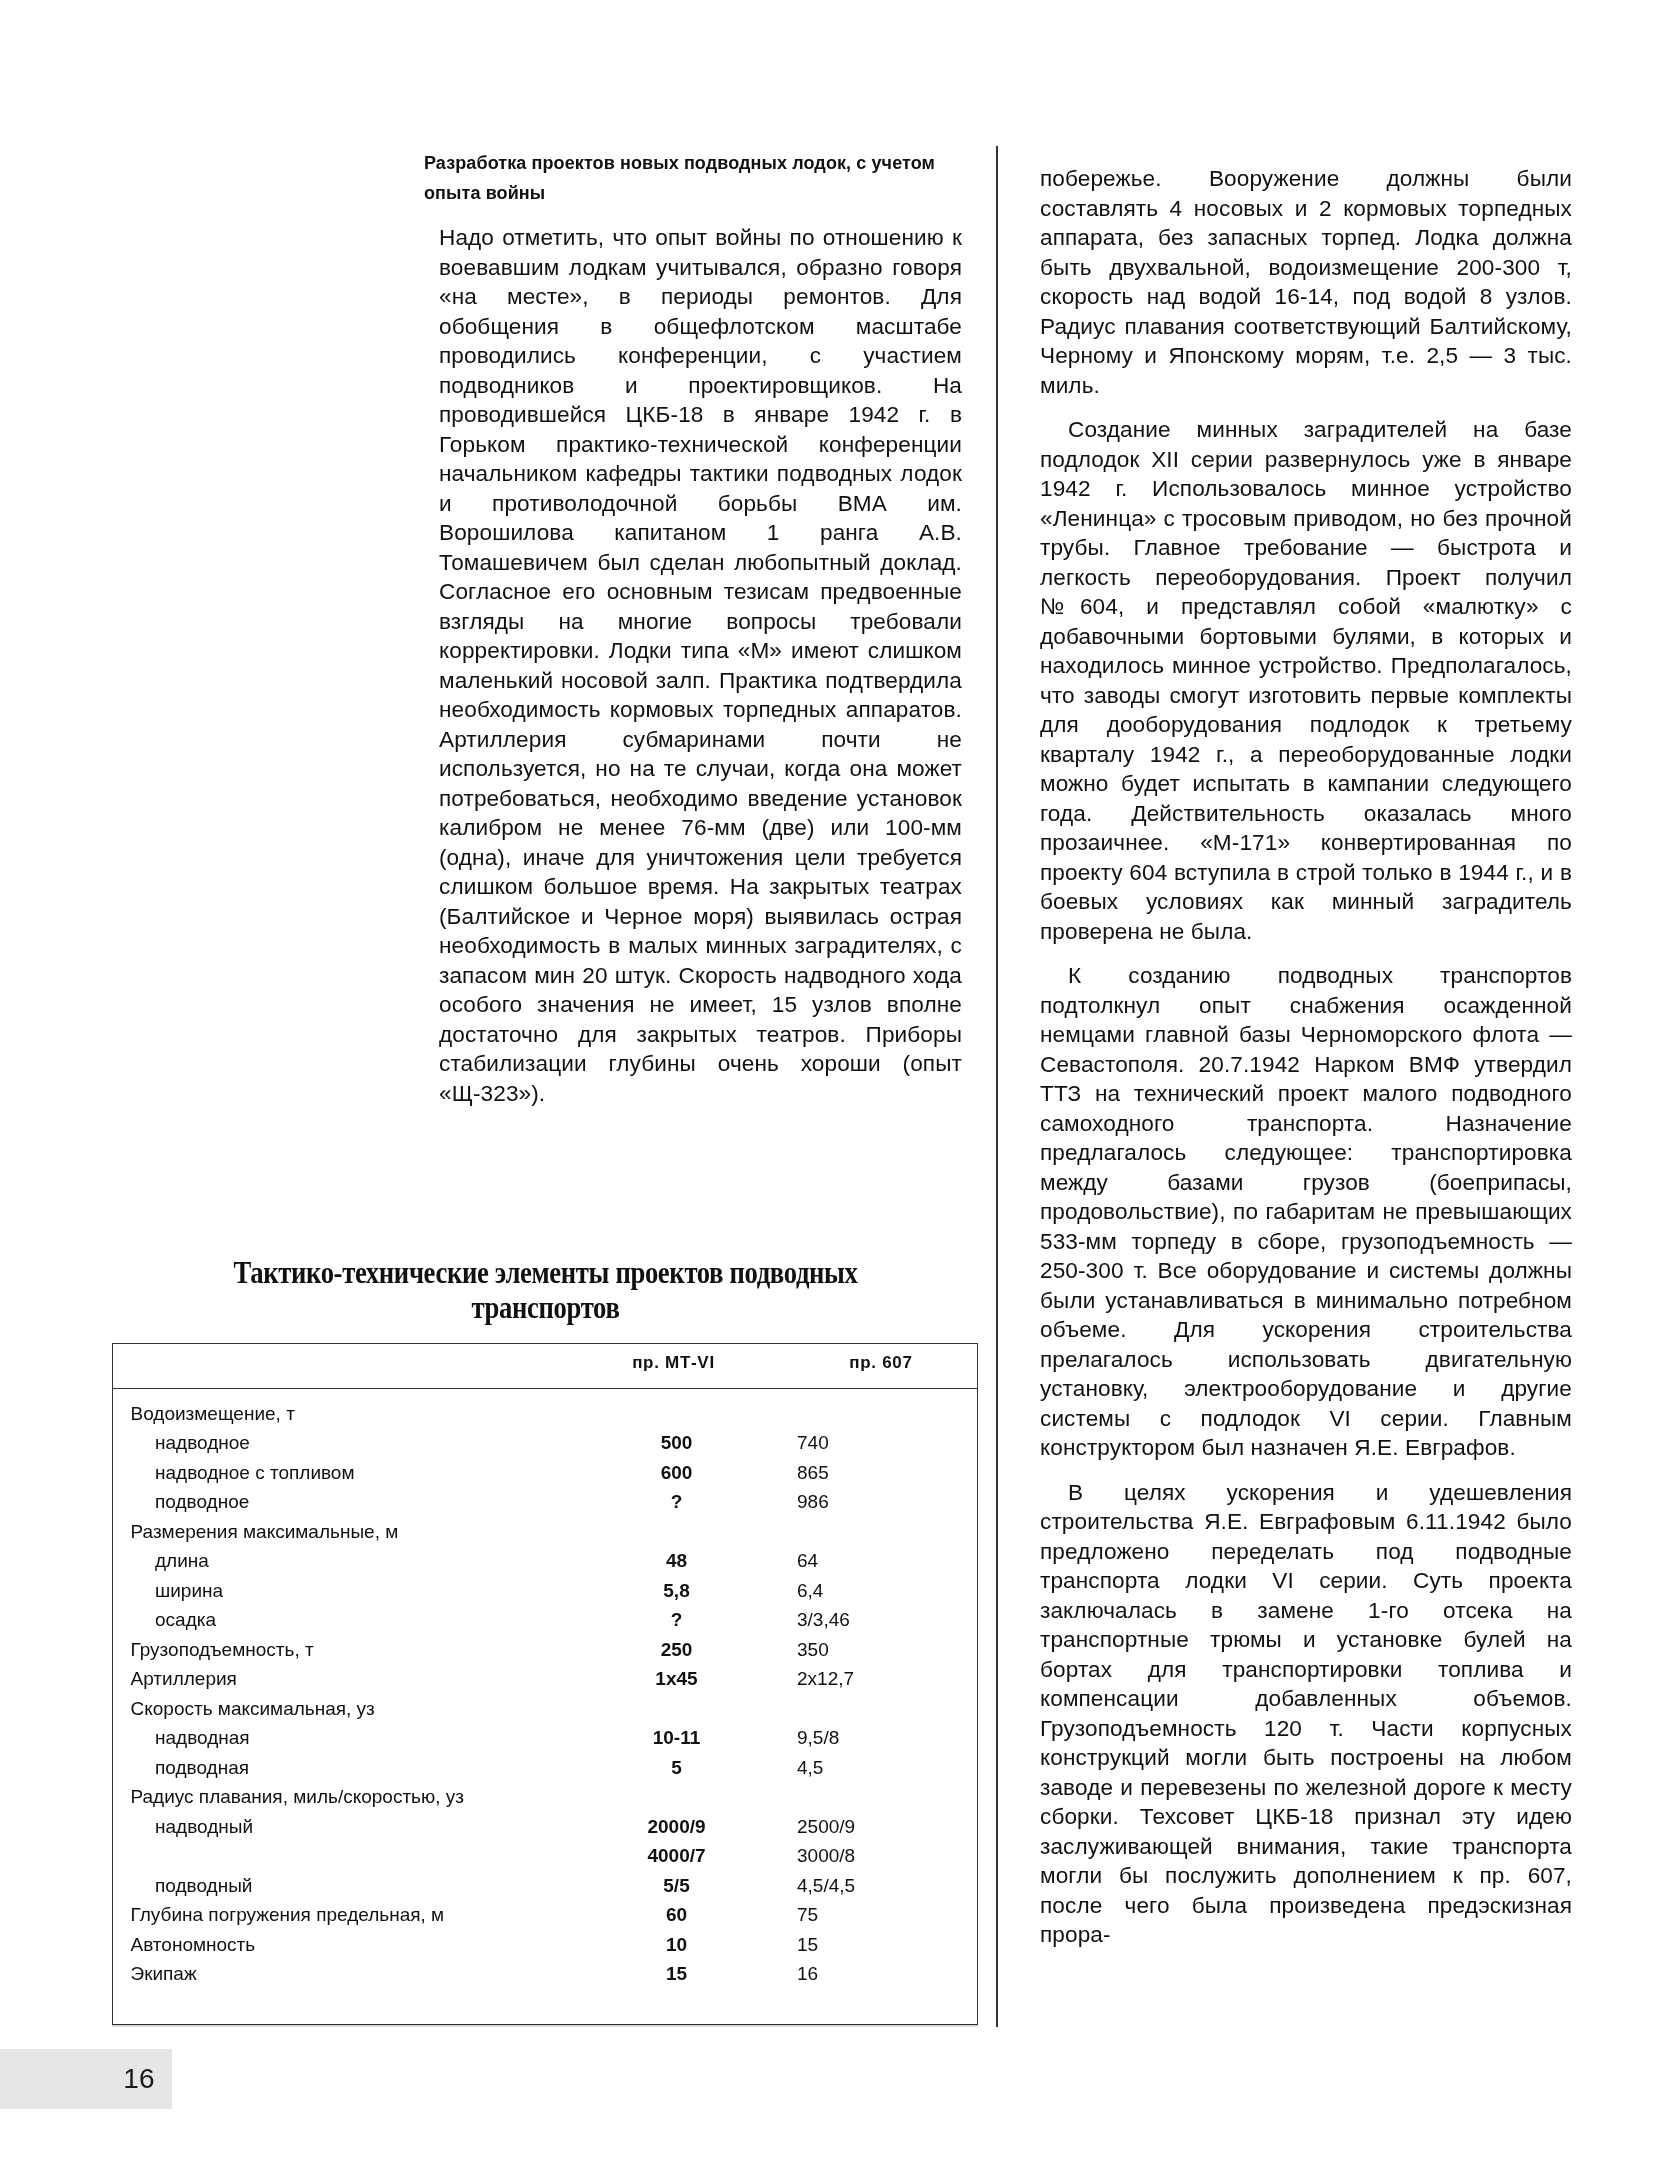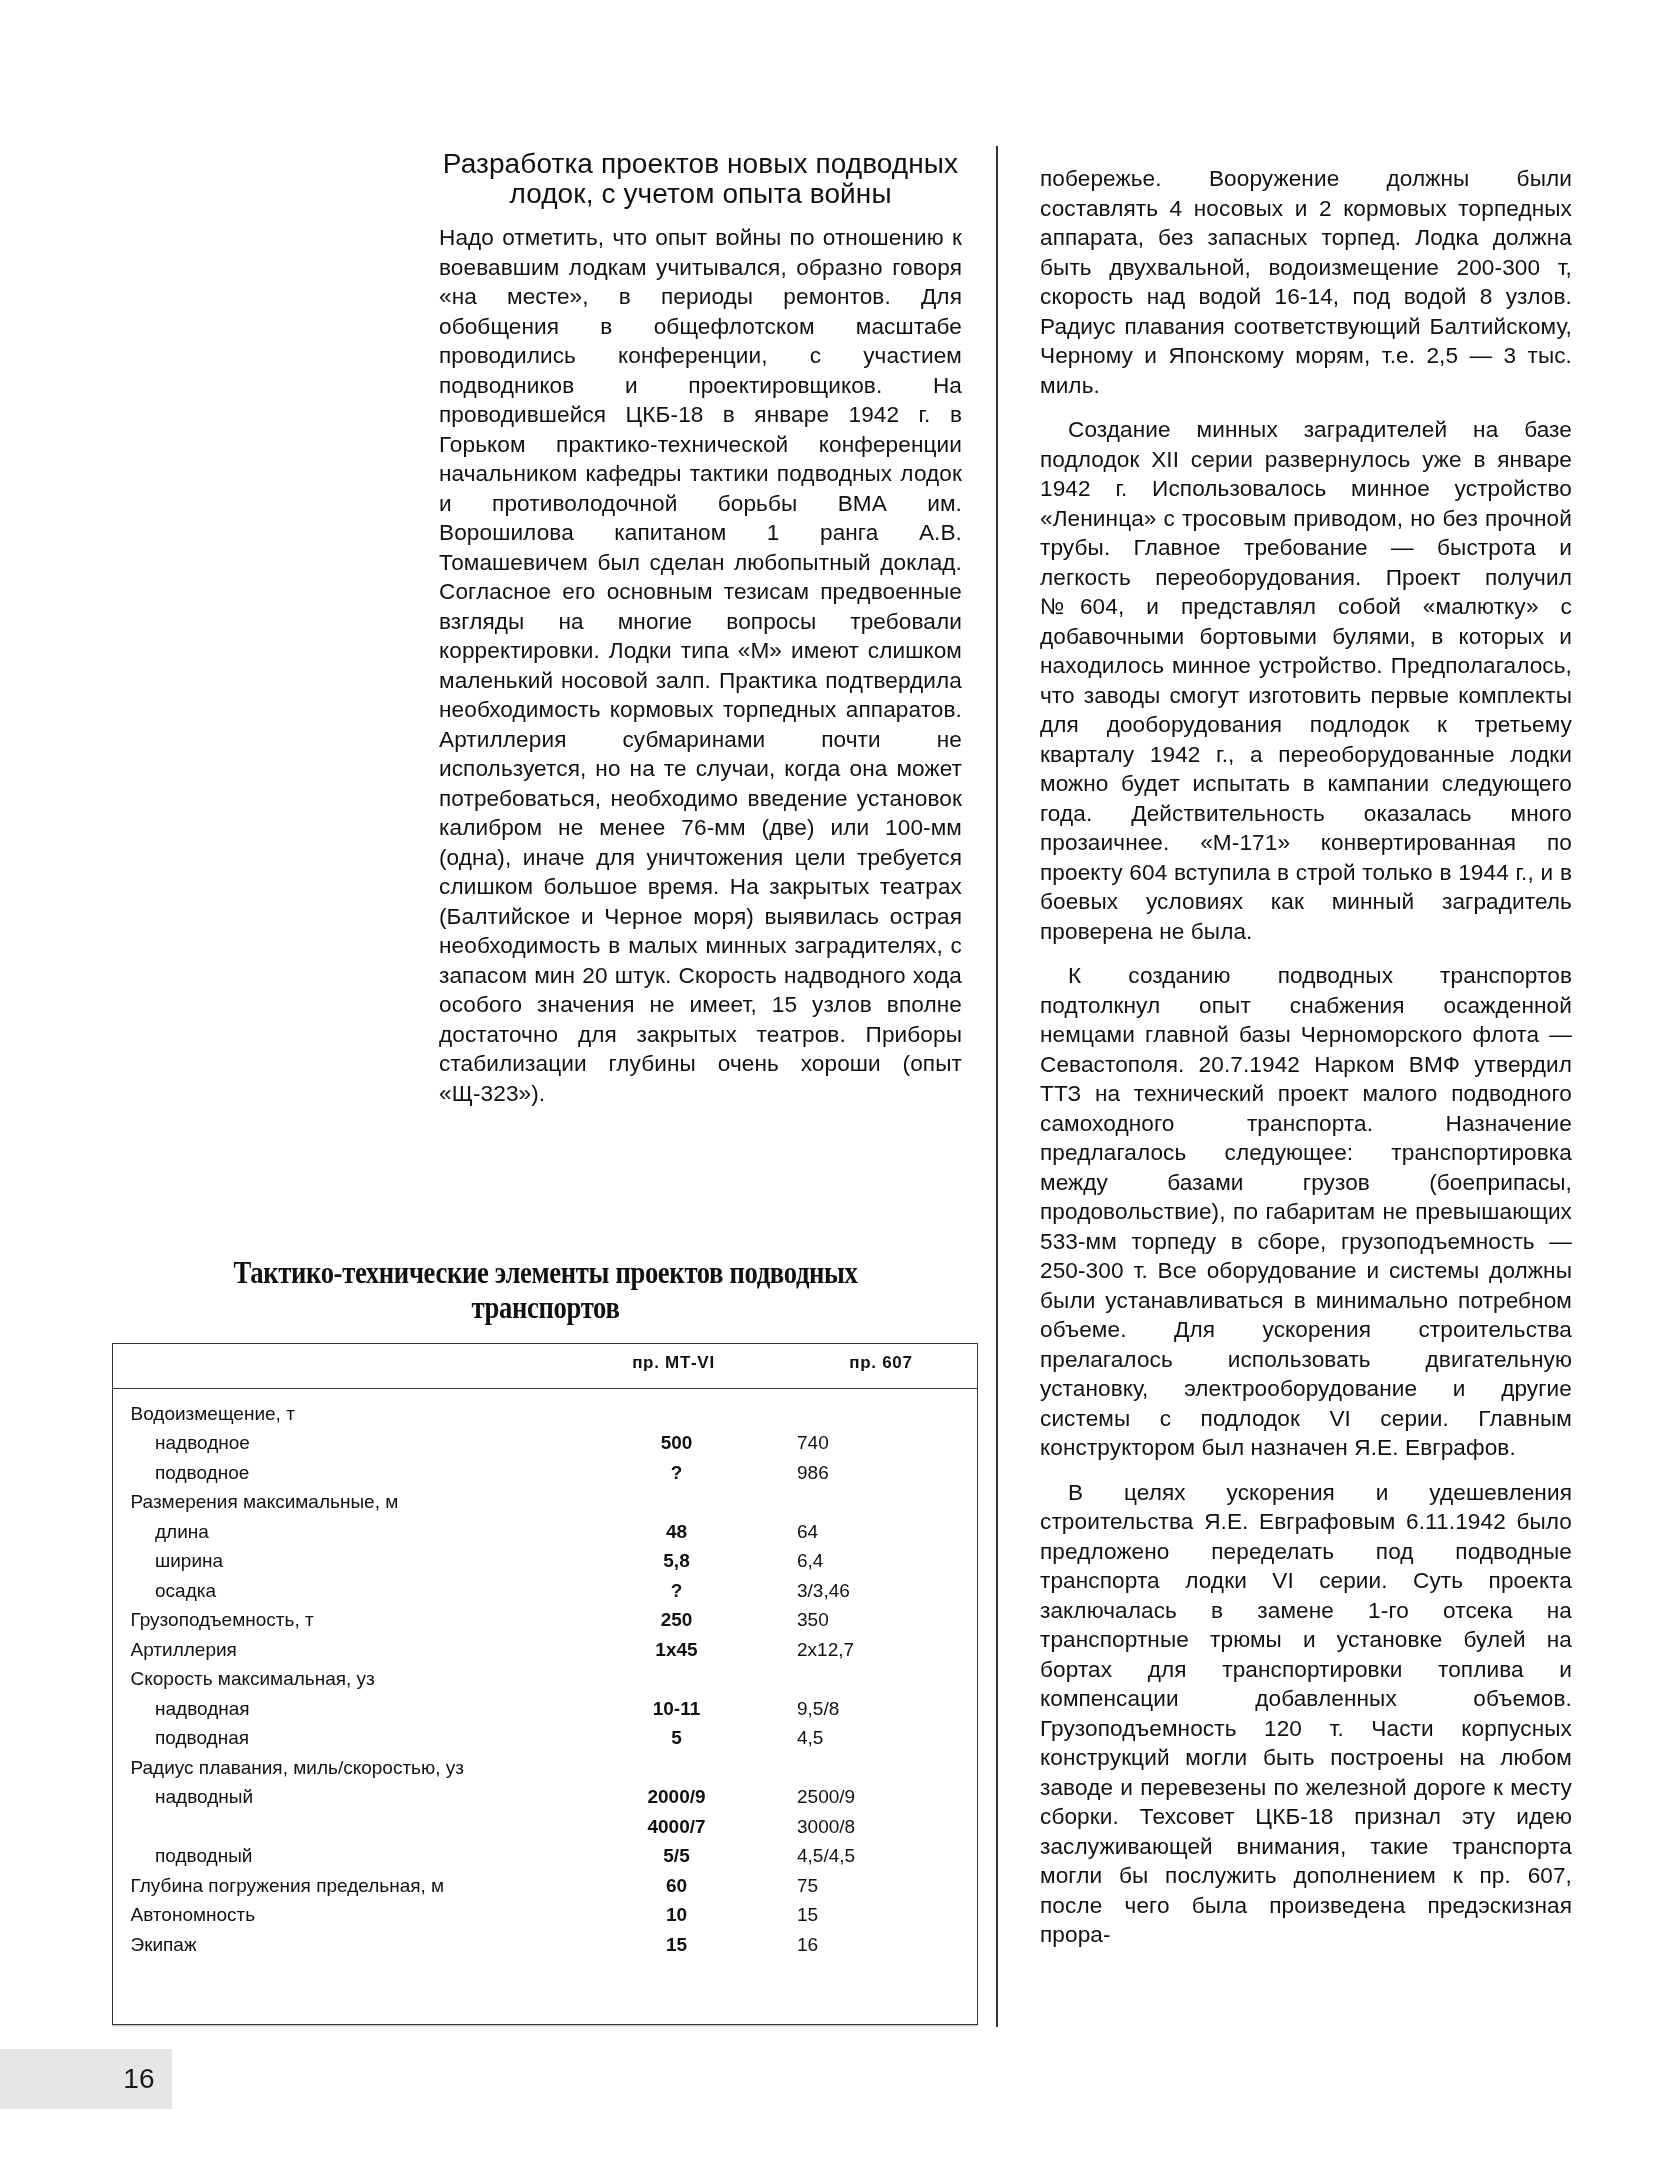--- a/index.html
+++ b/index.html
@@ -26,24 +26,24 @@
       left: 424px;
       top: 149px;
       width: 553px;
     }
     .col-right {
       left: 1025px;
       top: 149px;
       width: 562px;
     }
     .heading {
-      font-weight: normal;
-      font-size: 28px;
+      font-weight: bold;
+      font-size: 18px;
       line-height: 29.5px;
-      text-align: center;
+      text-align: left;
       margin: 0;
     }
     .para {
       margin: 15px;
       text-indent: 0;
     }
     .para.indent {
       text-indent: 28px;
     }
     .col-divider {
@@ -169,20 +169,25 @@
         <span class="lbl">Водоизмещение, т</span>
         <span class="v1"></span>
         <span class="v2"></span>
       </div>
       <div class="spec-row sub">
         <span class="lbl">надводное</span>
         <span class="v1">500</span>
         <span class="v2">740</span>
       </div>
       <div class="spec-row sub">
+        <span class="lbl">надводное с топливом</span>
+        <span class="v1">600</span>
+        <span class="v2">865</span>
+      </div>
+      <div class="spec-row sub">
         <span class="lbl">подводное</span>
         <span class="v1">?</span>
         <span class="v2">986</span>
       </div>
       <div class="spec-row">
         <span class="lbl">Размерения максимальные, м</span>
         <span class="v1"></span>
         <span class="v2"></span>
       </div>
       <div class="spec-row sub">

